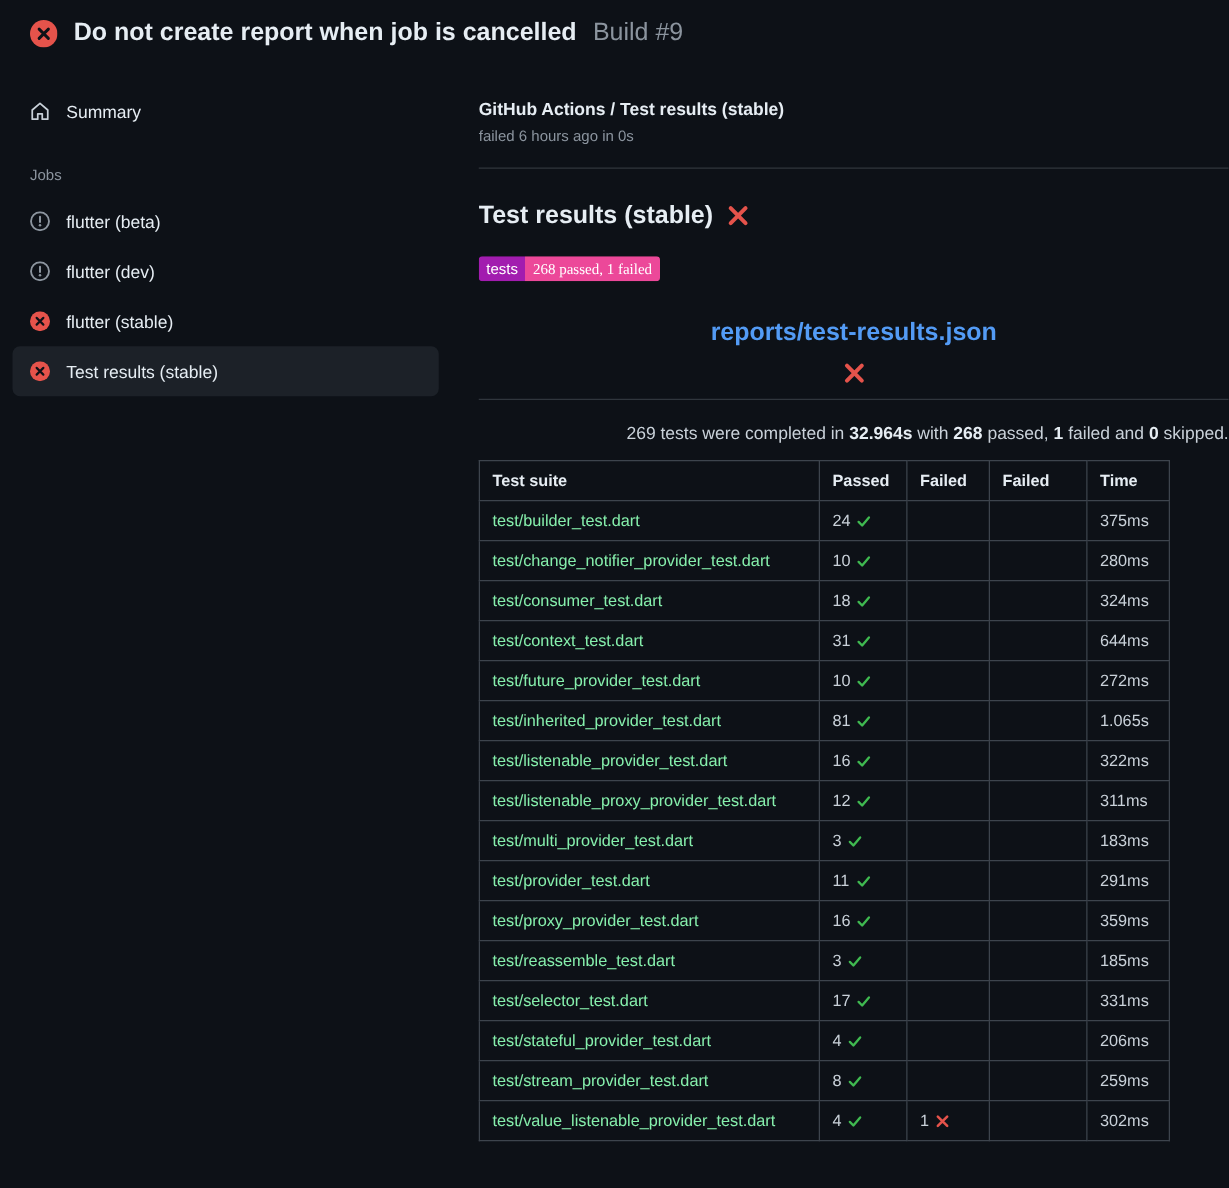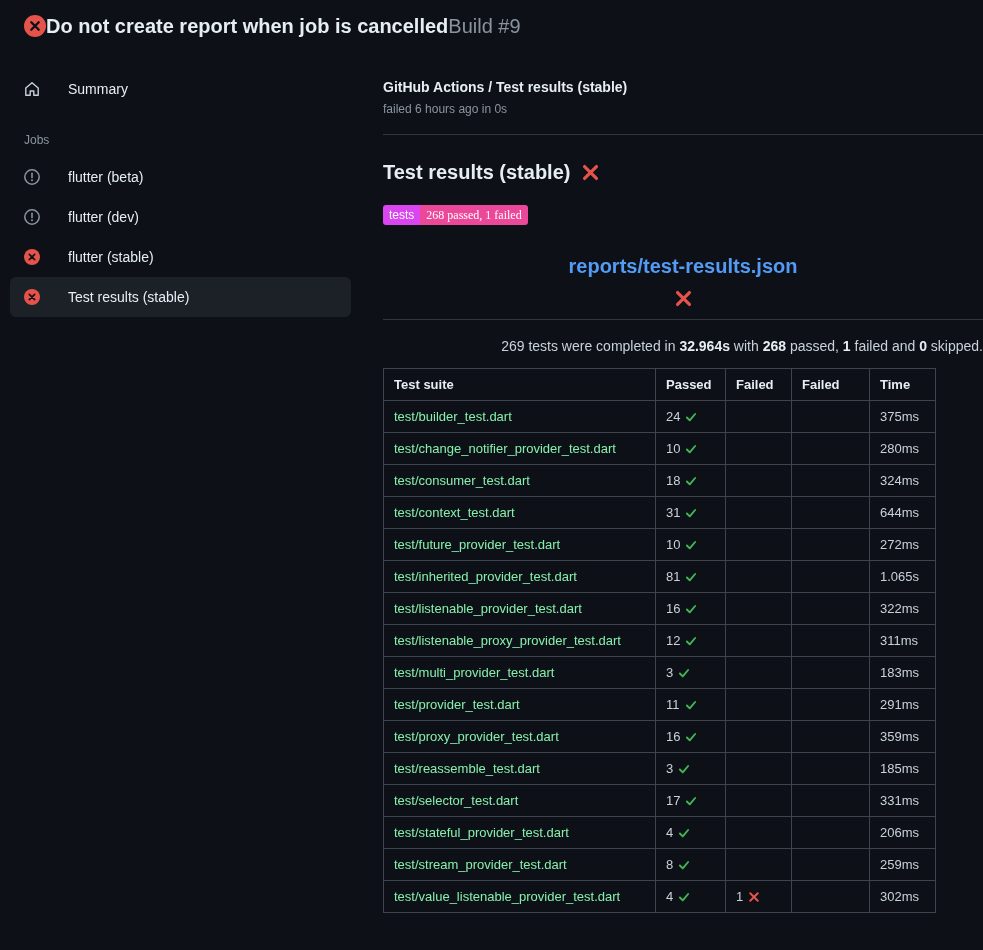--- a/index.html
+++ b/index.html
@@ -6,33 +6,33 @@
   html,body { width:983px; height:950px; }
   body {
     background:#0d1117;
     color:#c9d1d9;
     font-family:"Liberation Sans", sans-serif;
     font-size:14px;
     overflow:hidden;
   }
   
   .build-header {
-    display:flex; align-items:flex-start; 
+    display:flex; align-items:center; gap:13px;
     padding:15px 24px 13px 24px;
   }
   .build-header .fail-icon { width:22px; height:22px; flex:0 0 22px; display:flex; }
   .build-title { font-size:20px; font-weight:700; color:#e6edf3; }
   .build-number { font-size:20px; font-weight:400; color:#8b949e; }
 
   .layout { display:flex; align-items:flex-start; }
 
   
   .sidebar { flex:0 0 383px; width:383px; padding:18px 32px 0 10px; }
   .side-item {
-    display:flex; align-items:center; gap:28px;
+    display:flex; align-items:center; gap:13px;
     height:40px; padding:0 14px; border-radius:6px;
     color:#e6edf3; font-size:14px; cursor:pointer;
   }
   .side-item.selected { background:#1c2128; }
   .side-item .s-icon { width:16px; height:16px; flex:0 0 16px; display:flex; }
   .jobs-label { color:#8b949e; font-size:12px; margin:24px 0 10px 14px; }
 
   
   .main { flex:1; padding-top:28px; min-width:0; }
   .breadcrumb { font-size:14px; font-weight:700; color:#e6edf3; }
@@ -154,21 +154,21 @@
     <div class="section-title">
       <span>Test results (stable)</span>
       <span class="x-lg">
         <svg viewBox="0 0 16 16" width="19" height="19">
           <path d="M3 3l10 10M13 3L3 13" stroke="#e5534b" stroke-width="2.7" stroke-linecap="round"></path>
         </svg>
       </span>
     </div>
 
     <div class="badge">
-      <span class="badge-label" id="badge-label" style="background: #d946ef;">tests</span>
+      <span class="badge-label" id="badge-label" style="background: #a21caf;">tests</span>
       <span class="badge-value" id="badge-value" style="background: #ec4899; font-family: Liberation Serif, serif;">268 passed, 1 failed</span>
     </div>
 
     <div class="report-heading">
       <span>reports/test-results.json</span>
       <span class="x-lg">
         <svg viewBox="0 0 16 16" width="19" height="19">
           <path d="M3 3l10 10M13 3L3 13" stroke="#e5534b" stroke-width="2.7" stroke-linecap="round"></path>
         </svg>
       </span>

